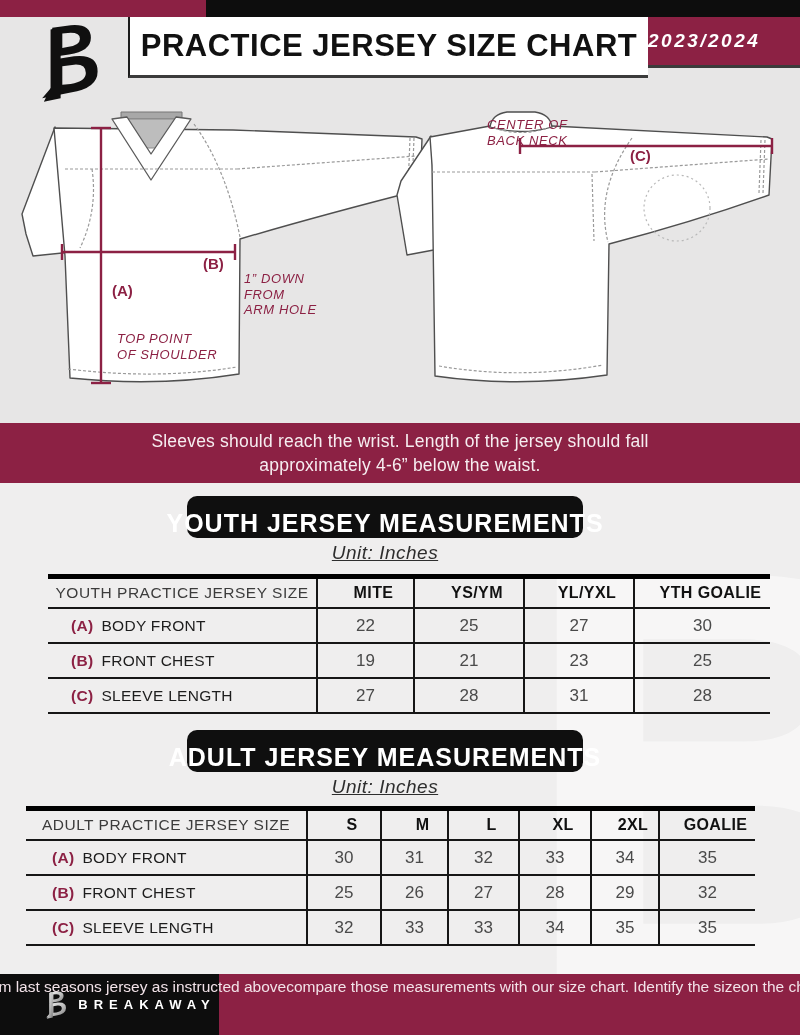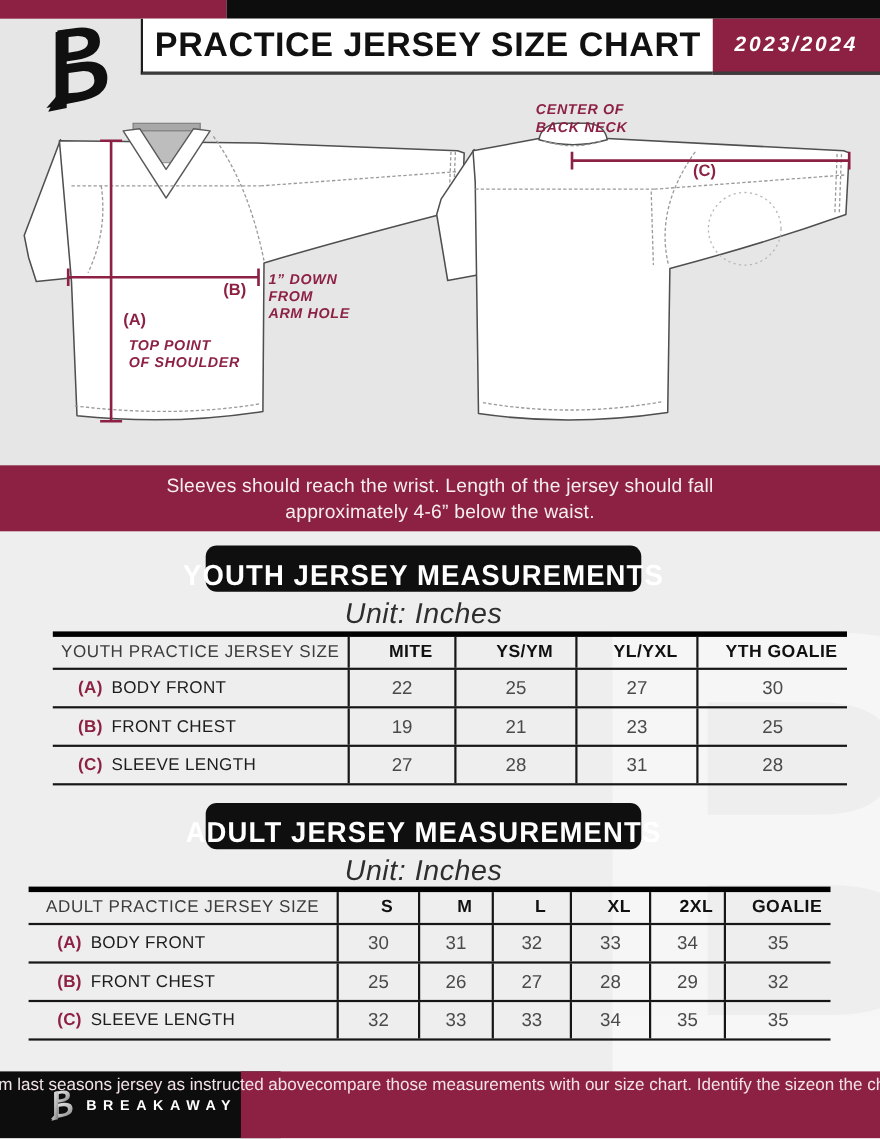--- a/index.html
+++ b/index.html
@@ -7,57 +7,57 @@
     position:relative; width:800px; height:1035px; overflow:hidden;
     background:#efeeee;
     font-family:"Liberation Sans", sans-serif;
     -webkit-font-smoothing:antialiased;
   }
   
   .strip-maroon{position:absolute;left:0;top:0;width:206px;height:17px;background:#8c2144;}
   .strip-black{position:absolute;left:206px;top:0;width:594px;height:17px;background:#0d0d0d;}
   .top-area{position:absolute;left:0;top:17px;width:800px;height:406px;background:#e7e6e6;}
   .title-box{
-    position:absolute;left:128px;top:17px;width:520px;height:51px;background:#ffffff;
+    position:absolute;left:128px;top:17px;width:520px;height:61px;background:#ffffff;
     border-left:2px solid #1c1c1c;border-bottom:3px solid #3b3b3b;
     display:flex;align-items:center;justify-content:center;box-sizing:border-box;
   }
   .title-box .t{font-size:31px;font-weight:800;color:#111;letter-spacing:.5px;white-space:nowrap;}
   .year-box{
     position:absolute;left:648px;top:17px;width:152px;height:51px;background:#8c2144;
-    border-bottom:3px solid #3b3b3b;display:flex;align-items:center;justify-content:center;box-sizing:border-box;
+    border-bottom:3px solid #3b3b3b;display:flex;align-items:center;justify-content:flex-start;box-sizing:border-box;
   }
   .year-box .t{font-size:19px;font-weight:800;font-style:italic;color:#fff;letter-spacing:2.5px;white-space:nowrap;}
   .logo-top{position:absolute;left:22px;top:20px;width:84px;height:86px;}
   
   .jersey{position:absolute;}
   .front-jersey{left:18px;top:106px;width:410px;height:300px;}
   .back-jersey{left:395px;top:105px;width:395px;height:300px;}
   .diag-label{position:absolute;color:#8c2144;white-space:pre;line-height:15.5px;}
   .diag-key{font-weight:800;font-size:15px;}
-  .diag-note{font-style:italic;font-size:13px;font-weight:700;letter-spacing:.6px;}
+  .diag-note{font-style:italic;font-size:13px;font-weight:400;letter-spacing:.6px;margin-top:25px;}
   
   .banner{
     position:absolute;left:0;top:423px;width:800px;height:60px;background:#8c2144;
     display:flex;flex-direction:column;align-items:center;justify-content:center;z-index:2;
   }
   .banner div{color:#f6edf0;font-size:17.5px;line-height:24px;letter-spacing:.2px;}
   
   .watermark{
     position:absolute;right:-150px;top:480px;font-size:600px;line-height:1;
     font-weight:bold;color:#ffffff;opacity:.5;z-index:0;user-select:none;
   }
   
   .pill{
     position:absolute;left:187px;width:396px;height:42px;background:#0f0f0f;border-radius:10px;
     display:flex;align-items:flex-end;justify-content:center;z-index:1;
   }
   .pill .t{color:#fff;font-size:25px;font-weight:800;letter-spacing:1px;transform:scaleY(1.05);white-space:nowrap;}
   .unit{position:absolute;left:187px;width:396px;text-align:center;font-style:italic;
-        font-size:26px;color:#2e2e2e;z-index:1;letter-spacing:.5px;}
+        font-size:19px;color:#2e2e2e;z-index:1;letter-spacing:.5px;text-decoration:underline;}
   
   .size-table{position:absolute;z-index:1;}
   .youth-table{left:48px;top:574px;width:722px;}
   .adult-table{left:26px;top:806px;width:729px;}
   .t-row{display:grid;height:35px;border-bottom:2px solid #161616;box-sizing:border-box;}
   .t-row.t-head{border-top:5px solid #000000;}
   .youth-table .t-row{grid-template-columns:268px 97px 110px 110px 137px;}
   .adult-table .t-row{grid-template-columns:280px 74px 67px 71px 72px 68px 97px;}
   .t-cell{display:flex;align-items:center;height:100%;box-sizing:border-box;}
   .t-cell.c-center{justify-content:center;}

